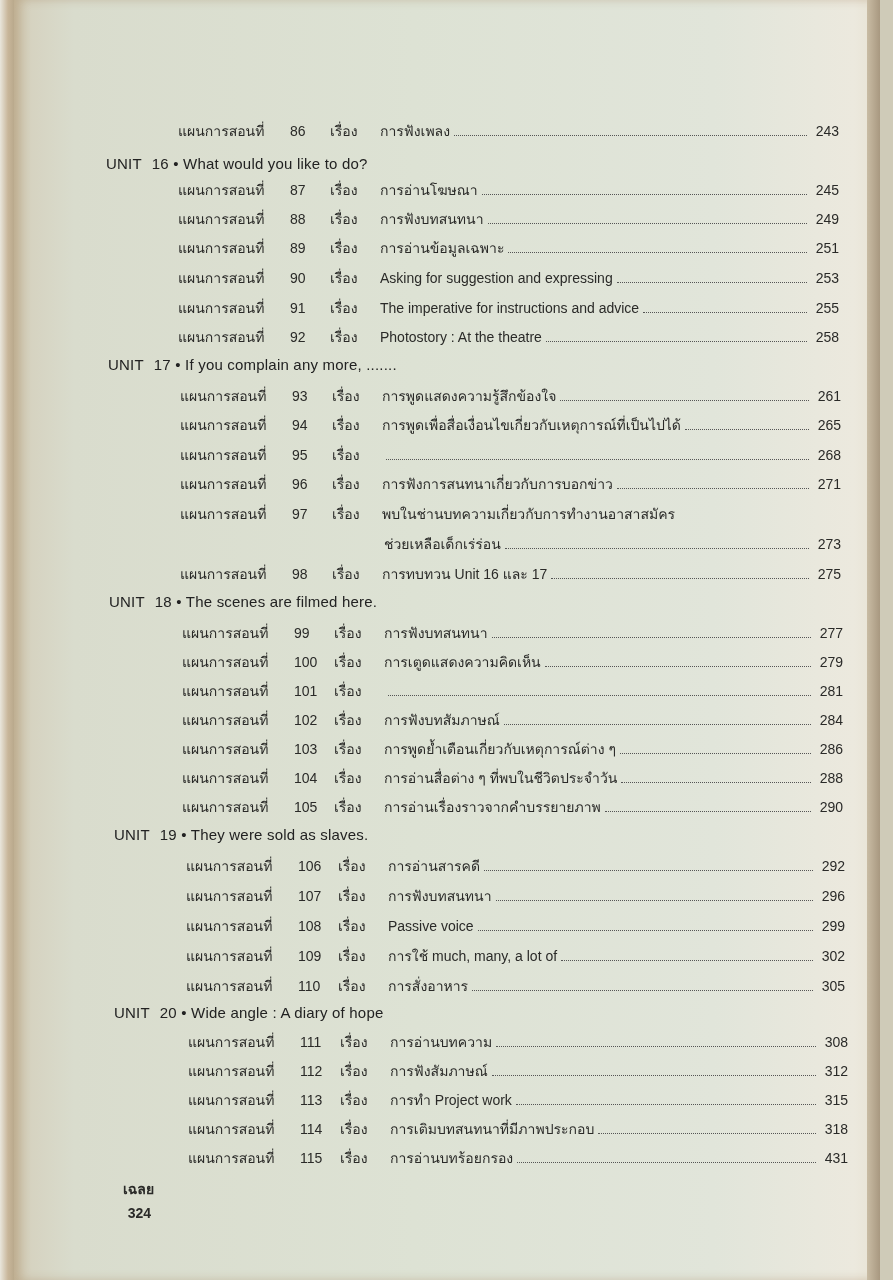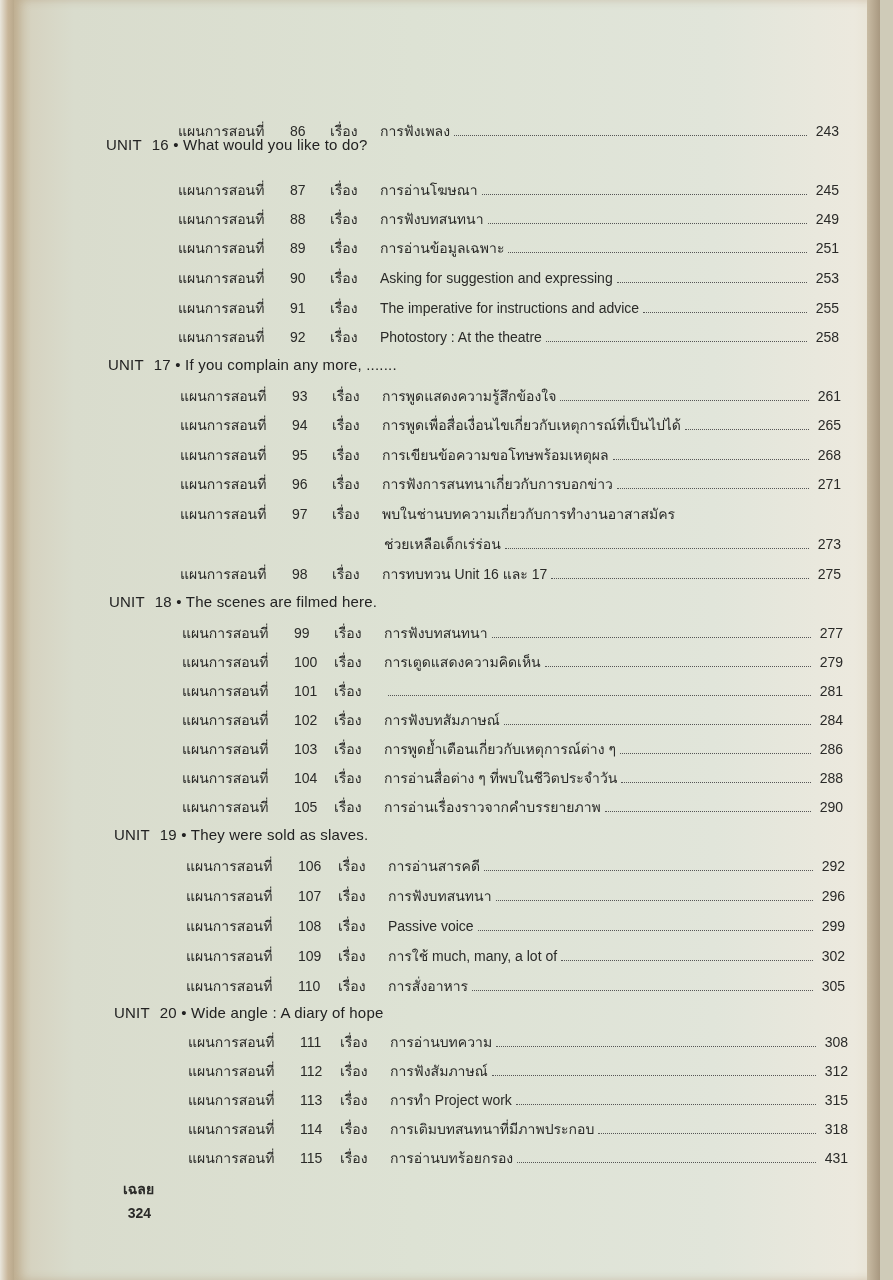--- a/index.html
+++ b/index.html
@@ -56,21 +56,21 @@
 
   <div class="row" style="left:164px; top:120px; width:661px;">
     <span class="plan">แผนการสอนที่</span>
     <span class="num">86</span>
     <span class="subj">เรื่อง</span>
     <span class="title">การฟังเพลง</span>
     <span class="leader"></span>
     <span class="page-num">243</span>
   </div>
 
-  <div class="unit" style="top:136px; left:92px;">
+  <div class="unit" style="top:155px; left:92px;">
     <span class="label">UNIT</span><span>16</span> <span>• What would you like to do?</span>
   </div>
   <div class="row" style="left:164px; top:179px; width:661px;">
     <span class="plan">แผนการสอนที่</span>
       <span class="num">87</span>
       <span class="subj">เรื่อง</span>
       <span class="title">การอ่านโฆษณา</span>
       <span class="leader"></span>
       <span class="page-num">245</span>
   </div>
@@ -131,21 +131,20 @@
       <span class="num">94</span>
       <span class="subj">เรื่อง</span>
       <span class="title">การพูดเพื่อสื่อเงื่อนไขเกี่ยวกับเหตุการณ์ที่เป็นไปได้</span>
       <span class="leader"></span>
       <span class="page-num">265</span>
   </div>
   <div class="row" style="left:166px; top:444px; width:661px;">
     <span class="plan">แผนการสอนที่</span>
       <span class="num">95</span>
       <span class="subj">เรื่อง</span>
-      <span class="title">การเขียนข้อความขอโทษพร้อมเหตุผล</span>
       <span class="leader"></span>
       <span class="page-num">268</span>
   </div>
   <div class="row" style="left:166px; top:473px; width:661px;">
     <span class="plan">แผนการสอนที่</span>
       <span class="num">96</span>
       <span class="subj">เรื่อง</span>
       <span class="title">การฟังการสนทนาเกี่ยวกับการบอกข่าว</span>
       <span class="leader"></span>
       <span class="page-num">271</span>

